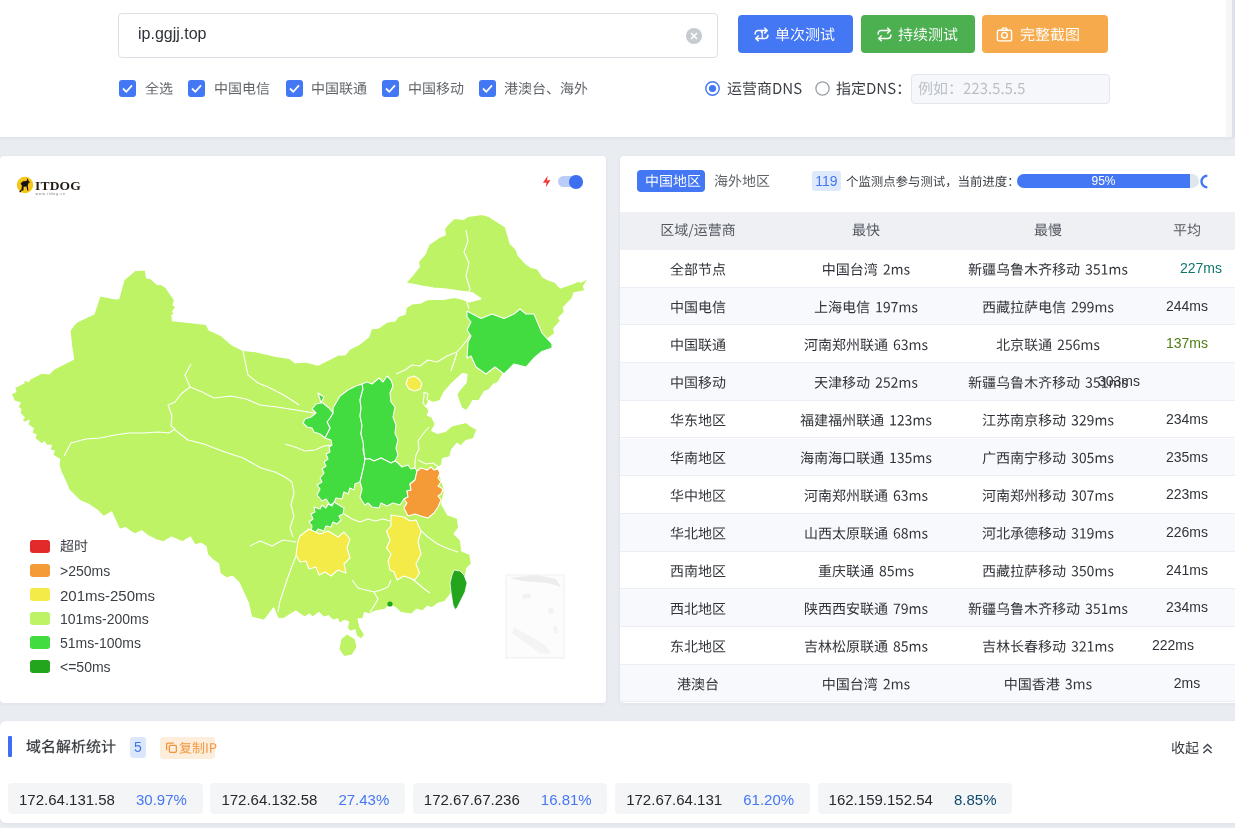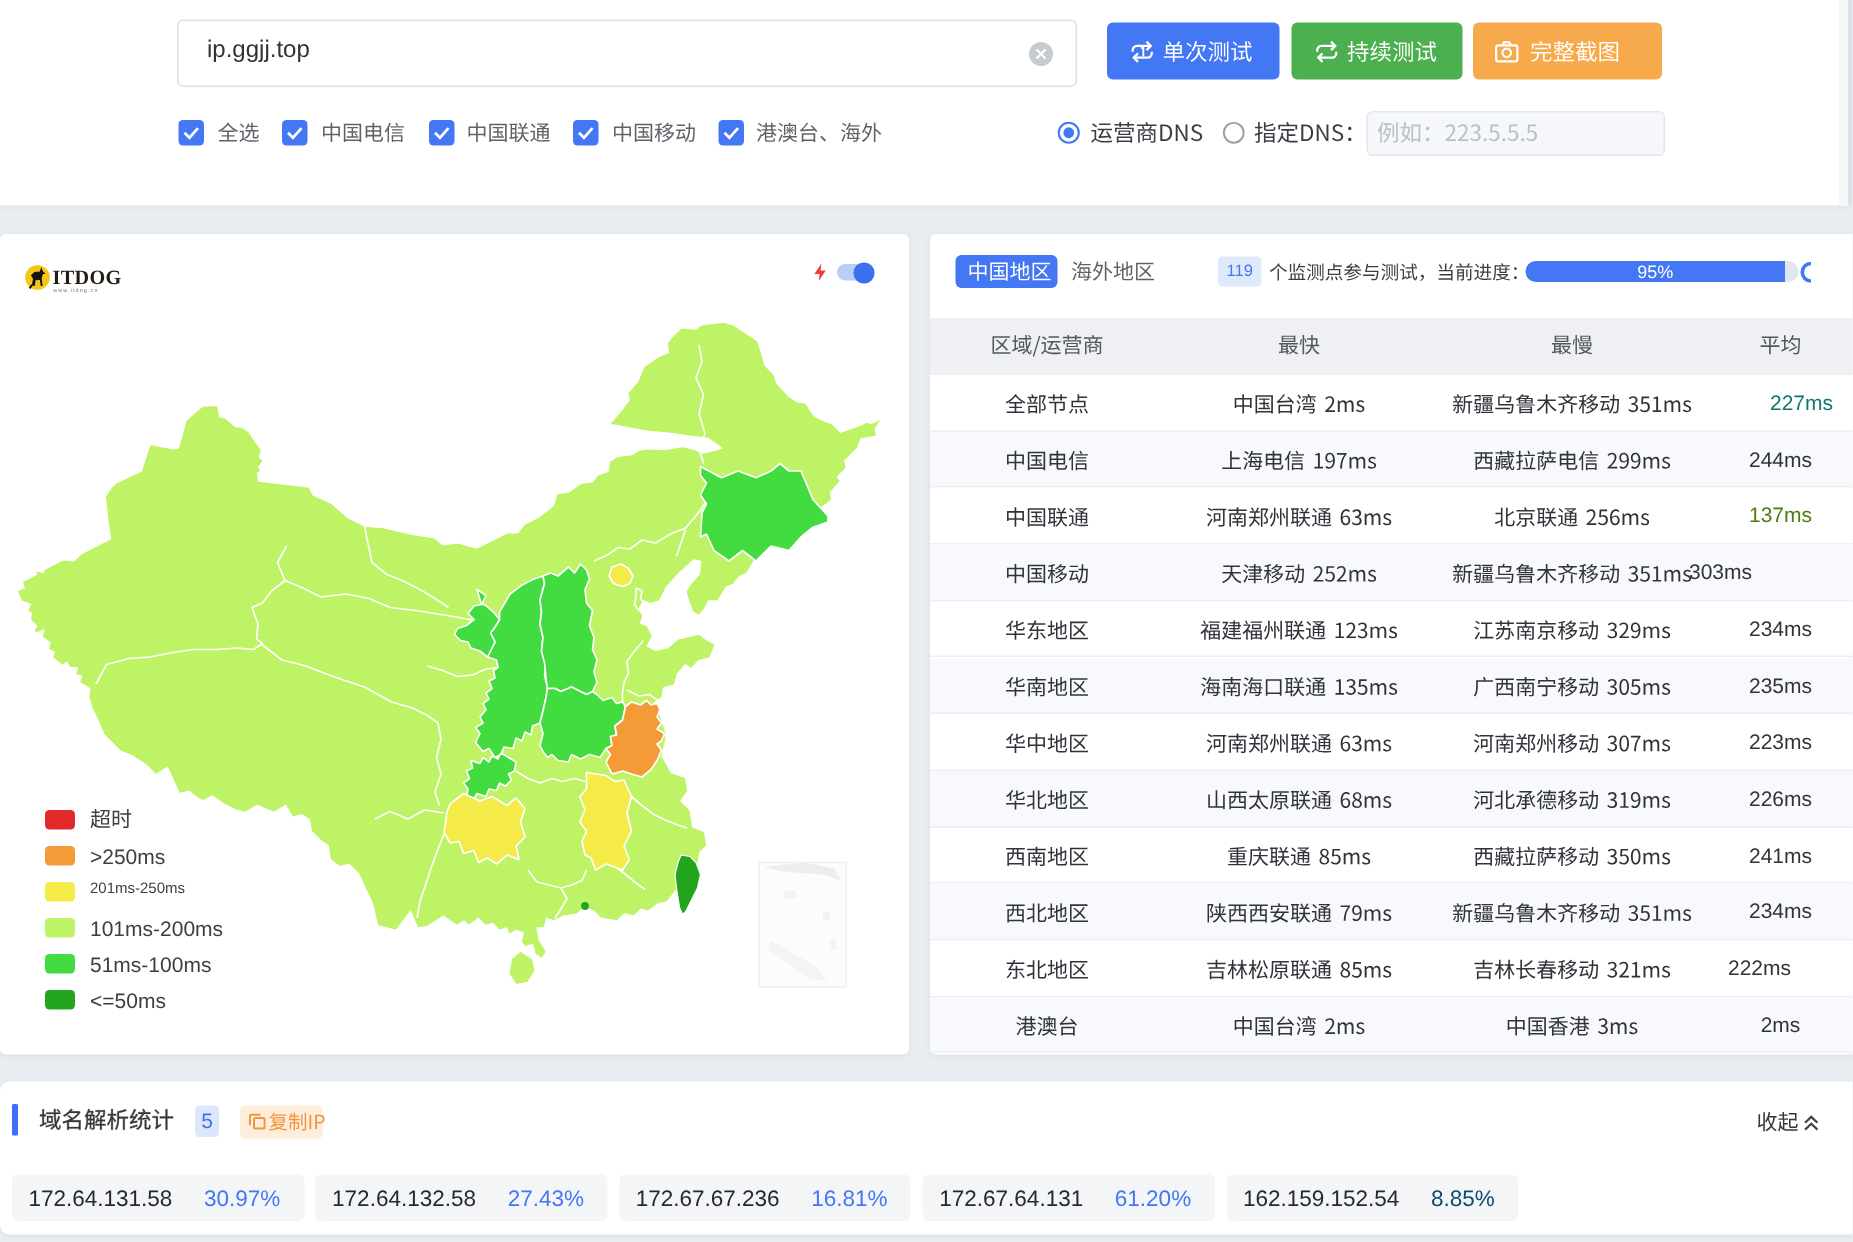--- a/index.html
+++ b/index.html
@@ -123,29 +123,29 @@
 </svg>
 <svg class="abs" style="left:540px;top:174px" width="14" height="15" viewBox="0 0 24 24">
     <path d="M13 2 L5 14 h6 l-1 8 8-12 h-6 z" fill="#f23c3c"></path>
   </svg>
 <div class="abs" style="left:558px;top:176px;width:23px;height:11px;background:#b9cdf6;border-radius:6px"></div>
 <div class="abs" style="left:569px;top:175px;width:13.5px;height:13.5px;background:#3d70f1;border-radius:50%"></div>
 <div class="abs" style="left:30px;top:540px;width:20px;height:13px;background:#e32a2a;border-radius:3px"></div>
 <div class="abs" style="left:30px;top:564px;width:20px;height:13px;background:#f49a36;border-radius:3px"></div>
 <div class="abs" style="left:60px;top:563px;font-size:14px;color:#3b3f45">&gt;250ms</div>
 <div class="abs" style="left:30px;top:588px;width:20px;height:13px;background:#f4eb48;border-radius:3px"></div>
-<div class="abs" style="left:60px;top:587px;font-size:10px;color:#3b3f45">201ms-250ms</div>
+<div class="abs" style="left:60px;top:587px;font-size:15px;color:#3b3f45">201ms-250ms</div>
 <div class="abs" style="left:30px;top:612px;width:20px;height:13px;background:#bdf364;border-radius:3px"></div>
 <div class="abs" style="left:60px;top:611px;font-size:14px;color:#3b3f45">101ms-200ms</div>
 <div class="abs" style="left:30px;top:636px;width:20px;height:13px;background:#42db40;border-radius:3px"></div>
 <div class="abs" style="left:60px;top:635px;font-size:14px;color:#3b3f45">51ms-100ms</div>
 <div class="abs" style="left:30px;top:660px;width:20px;height:13px;background:#23a51d;border-radius:3px"></div>
 <div class="abs" style="left:60px;top:659px;font-size:14px;color:#3b3f45">&lt;=50ms</div>
 <div class="abs" style="left:637px;top:170px;width:68px;height:22px;background:#4477f3;border-radius:4px"></div>
-<div class="abs" style="left:812px;top:171px;width:29px;height:20px;background:#dfe9fc;border-radius:3px;text-align:center;font-size:11px;color:#4477f3;line-height:20px">119</div>
+<div class="abs" style="left:812px;top:171px;width:29px;height:20px;background:#dfe9fc;border-radius:3px;text-align:center;font-size:14px;color:#4477f3;line-height:20px">119</div>
 <div class="abs" style="left:1017px;top:174px;width:182px;height:14px;background:#e0e6f0;border-radius:7px"></div>
 <div class="abs" style="left:1017px;top:174px;width:173px;height:14px;background:#4477f3;border-radius:7px 0 0 7px;text-align:center;font-size:12px;color:#fff;line-height:14px">95%</div>
 <svg class="abs" style="left:1199px;top:174px" width="15" height="15" viewBox="0 0 18 18">
     <path d="M10 2 A7 7 0 0 0 10 16" fill="none" stroke="#4477f3" stroke-width="2.9"></path>
   </svg>
 <div class="abs" style="left:620px;top:212px;width:625px;height:38px;background:#eef0f4"></div>
 <div class="abs" style="left:620px;top:250.0px;width:625px;height:37.7px;background:#fff;border-bottom:1px solid #ebeef5"></div>
 <div class="abs" style="left:620px;top:287.7px;width:625px;height:37.7px;background:#f7f9fc;border-bottom:1px solid #ebeef5"></div>
 <div class="abs" style="left:620px;top:325.4px;width:625px;height:37.7px;background:#fff;border-bottom:1px solid #ebeef5"></div>
 <div class="abs" style="left:620px;top:363.1px;width:625px;height:37.7px;background:#f7f9fc;border-bottom:1px solid #ebeef5"></div>
@@ -153,21 +153,21 @@
 <div class="abs" style="left:620px;top:438.5px;width:625px;height:37.7px;background:#f7f9fc;border-bottom:1px solid #ebeef5"></div>
 <div class="abs" style="left:620px;top:476.2px;width:625px;height:37.7px;background:#fff;border-bottom:1px solid #ebeef5"></div>
 <div class="abs" style="left:620px;top:513.9px;width:625px;height:37.7px;background:#f7f9fc;border-bottom:1px solid #ebeef5"></div>
 <div class="abs" style="left:620px;top:551.6px;width:625px;height:37.7px;background:#fff;border-bottom:1px solid #ebeef5"></div>
 <div class="abs" style="left:620px;top:589.3px;width:625px;height:37.7px;background:#f7f9fc;border-bottom:1px solid #ebeef5"></div>
 <div class="abs" style="left:620px;top:627.0px;width:625px;height:37.7px;background:#fff;border-bottom:1px solid #ebeef5"></div>
 <div class="abs" style="left:620px;top:664.7px;width:625px;height:37.7px;background:#f7f9fc;border-bottom:1px solid #ebeef5"></div>
 <div class="abs" style="left:1152px;top:260.0px;width:70px;text-align:right;font-size:14px;color:#0f766e">227ms</div>
 <div class="abs" style="left:1152px;top:297.7px;width:70px;text-align:center;font-size:14px;color:#303339">244ms</div>
 <div class="abs" style="left:1152px;top:335.4px;width:70px;text-align:center;font-size:14px;color:#4d7c0f">137ms</div>
-<div class="abs" style="left:1112px;top:373.1px;width:70px;text-align:center;font-size:14px;color:#303339">303ms</div>
+<div class="abs" style="left:1084px;top:373.1px;width:70px;text-align:center;font-size:14px;color:#303339">303ms</div>
 <div class="abs" style="left:1152px;top:410.8px;width:70px;text-align:center;font-size:14px;color:#303339">234ms</div>
 <div class="abs" style="left:1152px;top:448.5px;width:70px;text-align:center;font-size:14px;color:#303339">235ms</div>
 <div class="abs" style="left:1152px;top:486.2px;width:70px;text-align:center;font-size:14px;color:#303339">223ms</div>
 <div class="abs" style="left:1152px;top:523.9px;width:70px;text-align:center;font-size:14px;color:#303339">226ms</div>
 <div class="abs" style="left:1152px;top:561.6px;width:70px;text-align:center;font-size:14px;color:#303339">241ms</div>
 <div class="abs" style="left:1152px;top:599.3px;width:70px;text-align:center;font-size:14px;color:#303339">234ms</div>
 <div class="abs" style="left:1152px;top:637.0px;width:70px;text-align:left;font-size:14px;color:#303339">222ms</div>
 <div class="abs" style="left:1152px;top:674.7px;width:70px;text-align:center;font-size:14px;color:#303339">2ms</div>
 <div class="abs" style="left:8px;top:736px;width:4px;height:21px;background:#3d6ef5;border-radius:1px"></div>
 <div class="abs" style="left:130px;top:737px;width:16px;height:21px;background:#dde7fc;border-radius:3px;text-align:center;font-size:14px;color:#4073e8;line-height:21px">5</div>

